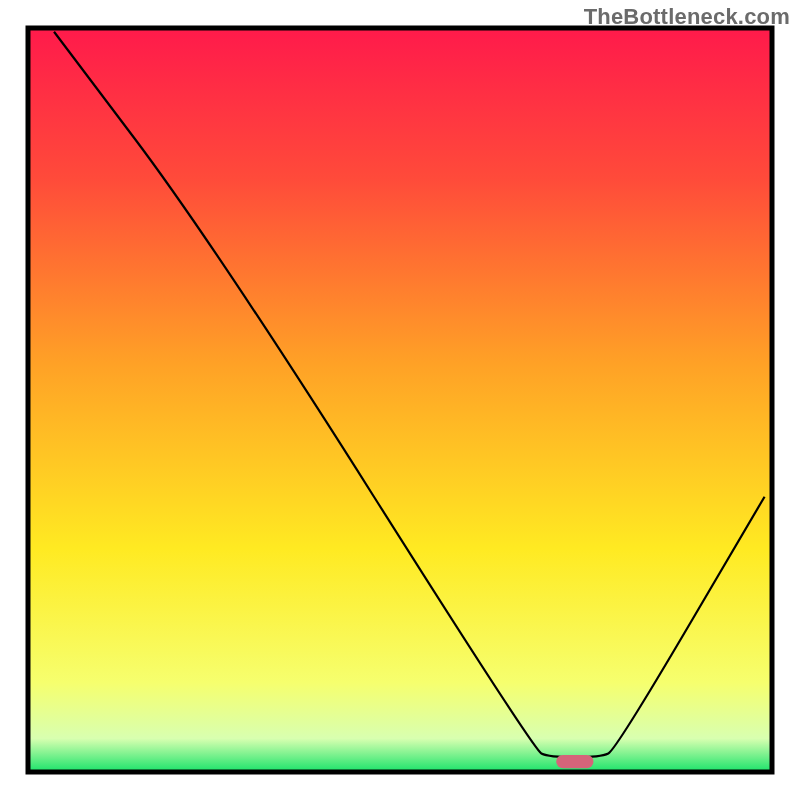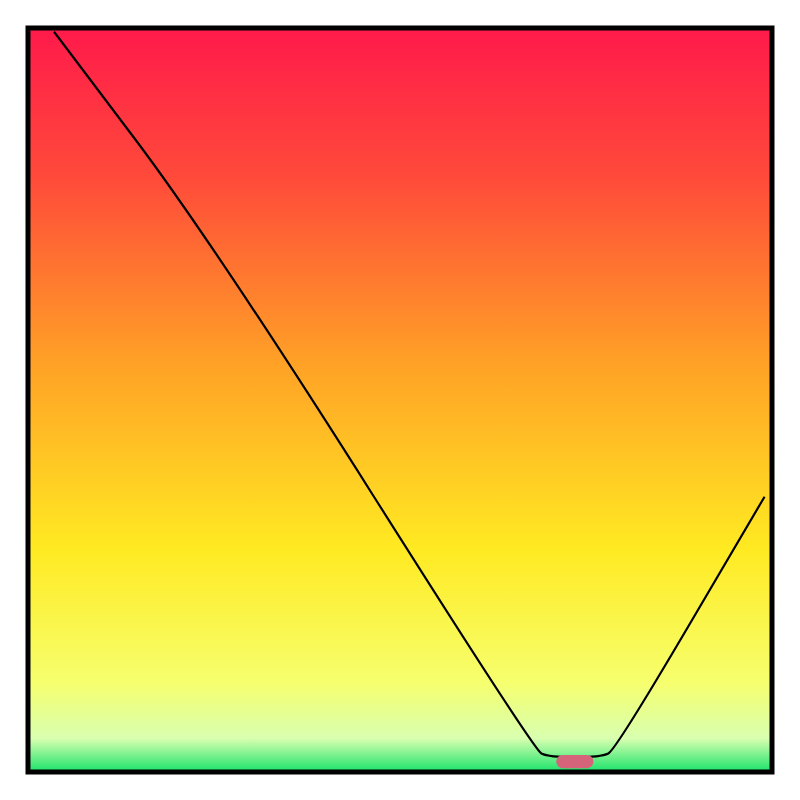--- a/index.html
+++ b/index.html
@@ -27,20 +27,21 @@
   }
   svg {
     display: block;
   }
 </style>
 </head>
 <body>
 
 <div class="chart-wrap">
 
+  <div class="watermark">TheBottleneck.com</div>
 
   <svg width="800" height="800" viewBox="0 0 800 800">
 
     <defs>
       <linearGradient id="bgGrad" x1="0" y1="0" x2="0" y2="1">
           <stop offset="0%" stop-color="#ff1a4b"></stop>
           <stop offset="20%" stop-color="#ff4a3a"></stop>
           <stop offset="45%" stop-color="#ffa126"></stop>
           <stop offset="70%" stop-color="#ffea22"></stop>
           <stop offset="88%" stop-color="#f6ff6e"></stop>

